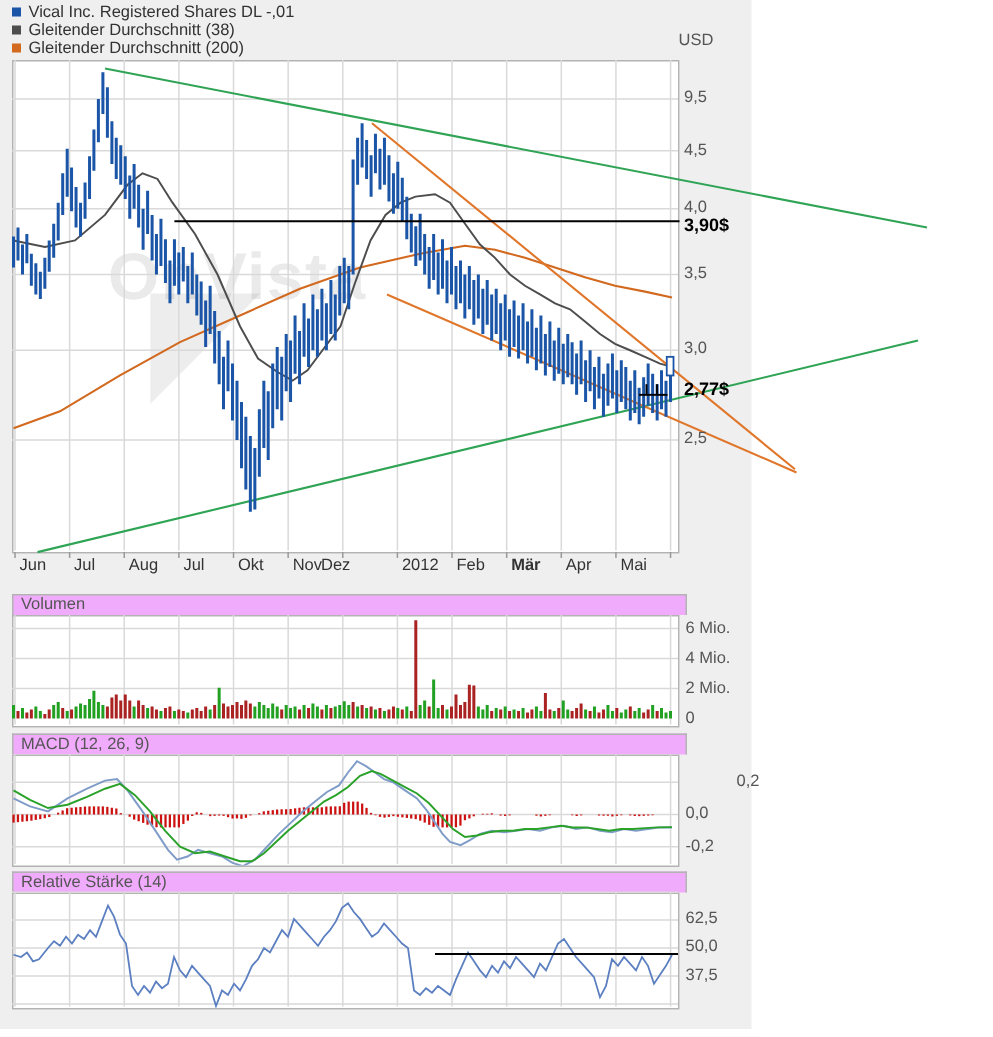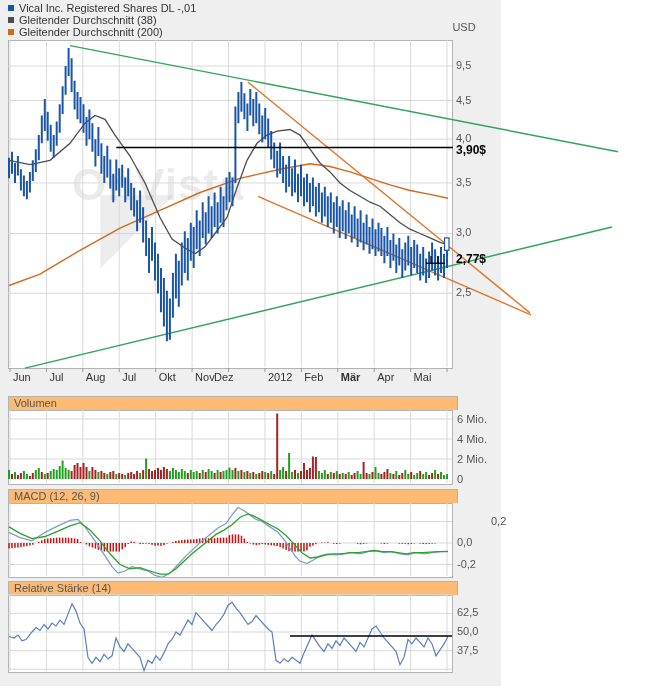--- a/index.html
+++ b/index.html
@@ -12,21 +12,21 @@
   .legend-marker{width:6px;height:6px;margin-right:5px;flex:0 0 6px;}
   .legend-label{font-size:11px;color:#333;white-space:nowrap;}
   #usd-label{position:absolute;left:433px;top:21px;width:62px;text-align:center;
              font-size:11px;color:#555;z-index:5;}
   
   .plot{position:absolute;left:8px;background:#ffffff;border:1px solid #b3b3b3;z-index:1;}
   #price-plot{top:40px;width:443px;height:327px;}
   #vol-plot{top:410px;width:443px;height:73px;}
   #macd-plot{top:503px;width:443px;height:73px;}
   #rsi-plot{top:595px;width:443px;height:76px;}
-  .panel-header{position:absolute;left:8px;width:443px;height:13px;background:#fdba74;
+  .panel-header{position:absolute;left:8px;width:443px;height:13px;background:#f0abfc;
                 border:1px solid #b3b3b3;border-bottom:none;z-index:1;
                 font-size:11px;color:#555;padding-left:5px;line-height:13px;
                 box-sizing:content-box;}
   #vol-header{top:396px;}
   #macd-header{top:489px;}
   #rsi-header{top:581px;}
   
   #watermark{position:absolute;left:72px;top:160px;z-index:2;color:rgba(90,90,90,0.13);
              font-size:44px;font-weight:bold;letter-spacing:1px;}
   #watermark-glyph{position:absolute;left:100px;top:168px;z-index:2;color:rgba(90,90,90,0.11);

